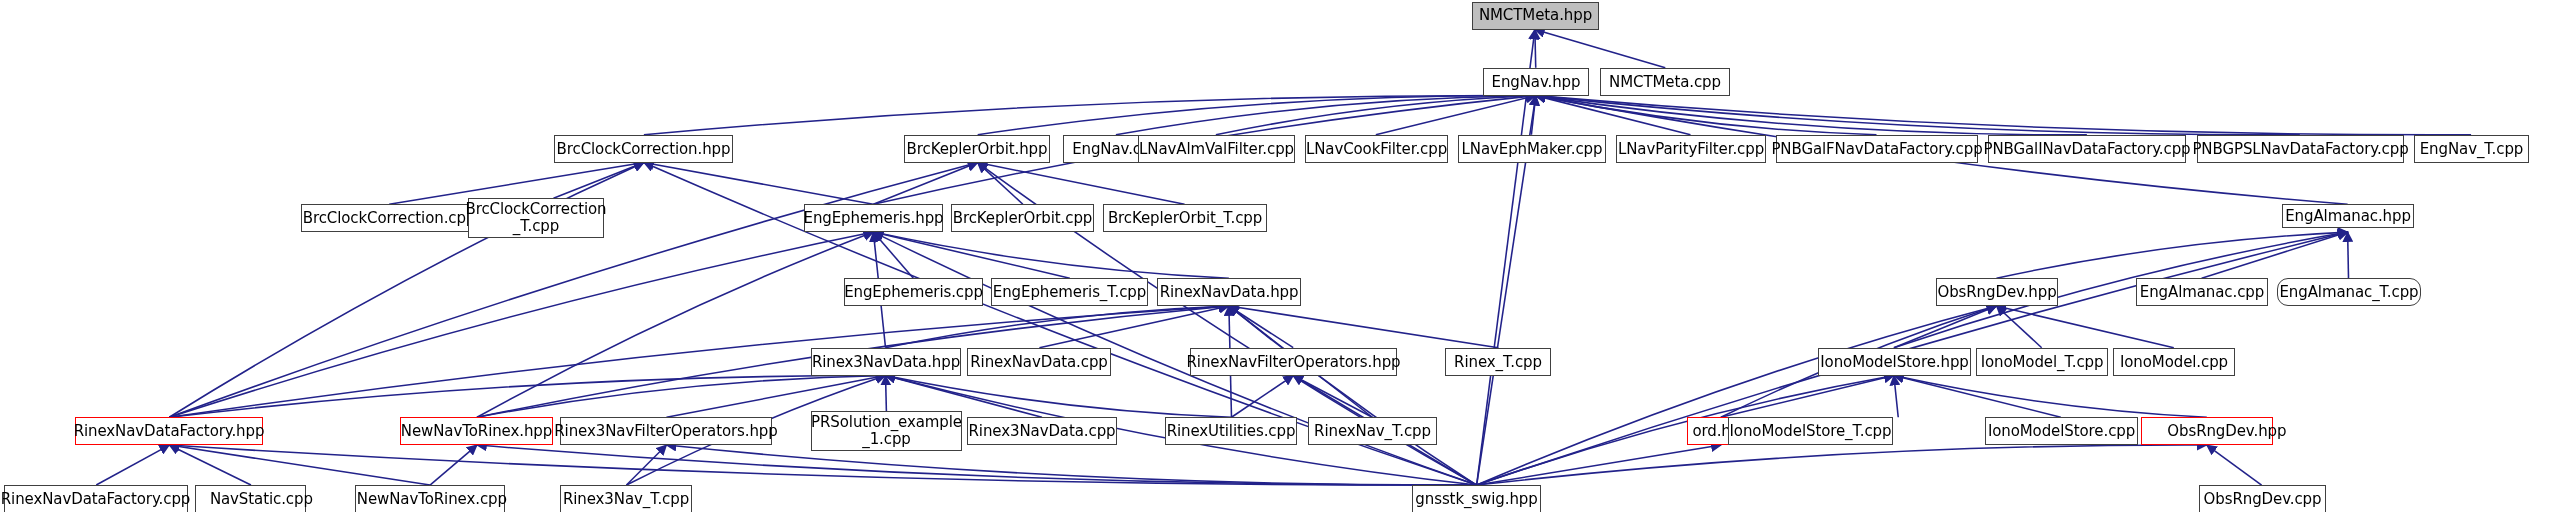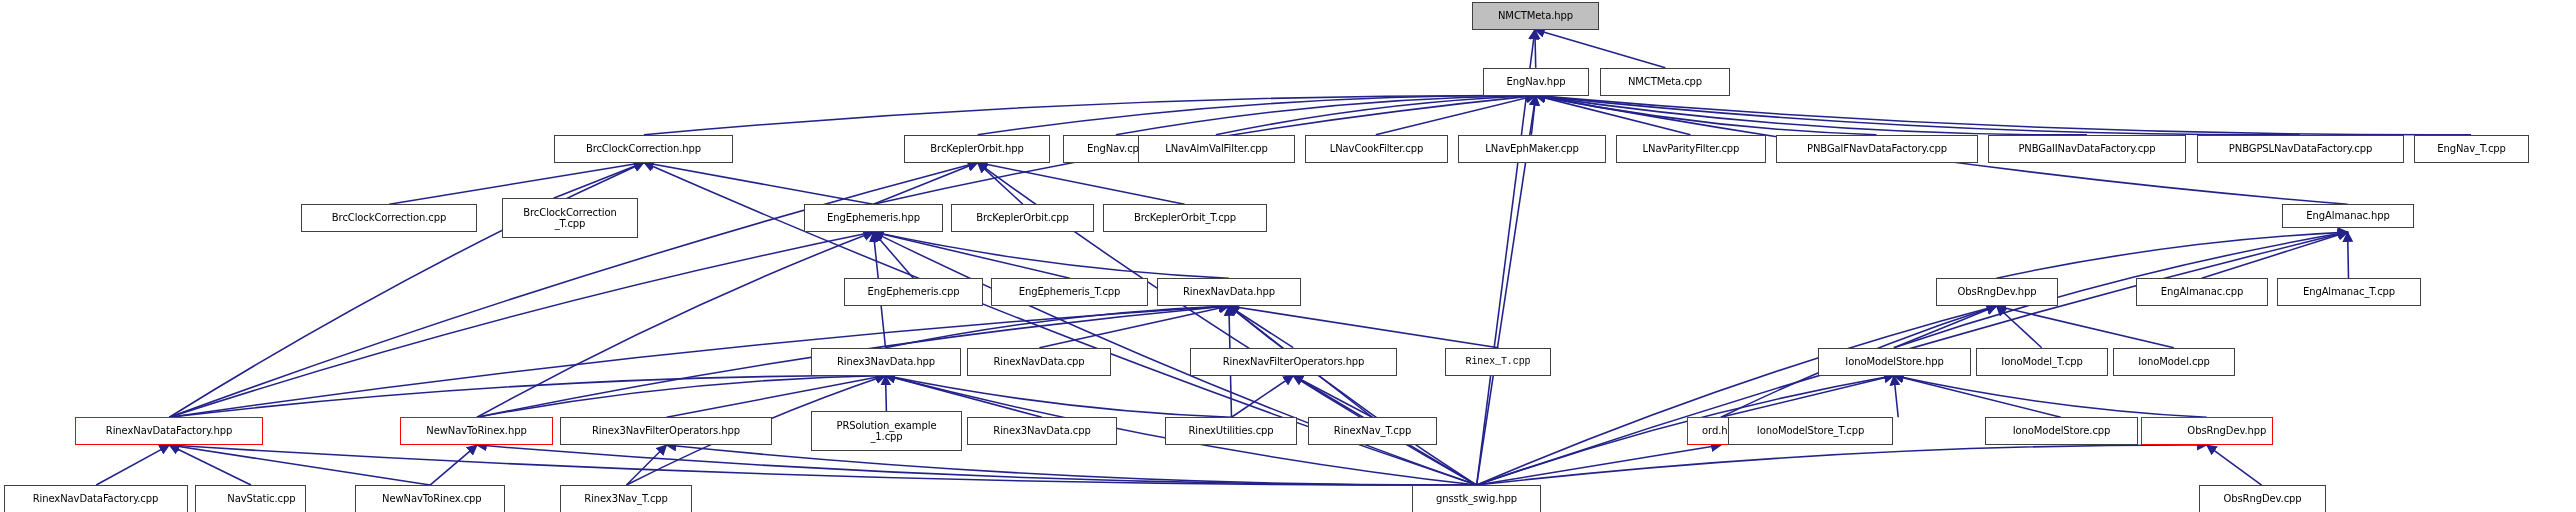--- a/index.html
+++ b/index.html
@@ -26,21 +26,21 @@
   .node {
     position: absolute;
     box-sizing: border-box;
     display: flex;
     align-items: center;
     justify-content: center;
     text-align: center;
     background: #ffffff;
     border: 1.4px solid #404040;
     color: #000000;
-    font-size: 10px;
+    font-size: 15px;
     line-height: 1.12;
     white-space: pre-line;
     letter-spacing: -0.1px;
     z-index: 5;
     padding: 0 4.3px;
   }
   .node.red {
     border-color: #ff0000;
   }
   .node.current {
@@ -150,36 +150,36 @@
       <div class="node" style="left: 1063px; top: 135px; width: 106px; height: 28px;">EngNav.cpp</div>
       <div class="node" style="left: 1138px; top: 135px; width: 157px; height: 28px;">LNavAlmValFilter.cpp</div>
       <div class="node" style="left: 1305px; top: 135px; width: 143px; height: 28px;">LNavCookFilter.cpp</div>
       <div class="node" style="left: 1458px; top: 135px; width: 148px; height: 28px;">LNavEphMaker.cpp</div>
       <div class="node" style="left: 1616px; top: 135px; width: 150px; height: 28px;">LNavParityFilter.cpp</div>
       <div class="node" style="left: 1776px; top: 135px; width: 202px; height: 28px;">PNBGalFNavDataFactory.cpp</div>
       <div class="node" style="left: 1988px; top: 135px; width: 198px; height: 28px; text-align: right;">PNBGalINavDataFactory.cpp</div>
       <div class="node" style="left: 2197px; top: 135px; width: 207px; height: 28px;">PNBGPSLNavDataFactory.cpp</div>
       <div class="node" style="left: 2414px; top: 135px; width: 115px; height: 28px;">EngNav_T.cpp</div>
       <div class="node" style="left: 301px; top: 204px; width: 176px; height: 28px;">BrcClockCorrection.cpp</div>
-      <div class="node" style="left: 502px; top: 198px; width: 136px; height: 40px;">BrcClockCorrection
+      <div class="node" style="left: 468px; top: 198px; width: 136px; height: 40px;">BrcClockCorrection
 _T.cpp</div>
       <div class="node" style="left: 804px; top: 204px; width: 139px; height: 28px;">EngEphemeris.hpp</div>
       <div class="node" style="left: 951px; top: 204px; width: 143px; height: 28px;">BrcKeplerOrbit.cpp</div>
       <div class="node" style="left: 1103px; top: 204px; width: 164px; height: 28px;">BrcKeplerOrbit_T.cpp</div>
       <div class="node" style="left: 2282px; top: 204px; width: 132px; height: 24px;">EngAlmanac.hpp</div>
       <div class="node" style="left: 844px; top: 278px; width: 139px; height: 28px;">EngEphemeris.cpp</div>
       <div class="node" style="left: 991px; top: 278px; width: 157px; height: 28px;">EngEphemeris_T.cpp</div>
       <div class="node" style="left: 1157px; top: 278px; width: 144px; height: 28px;">RinexNavData.hpp</div>
       <div class="node" style="left: 1936px; top: 278px; width: 122px; height: 28px;">ObsRngDev.hpp</div>
       <div class="node" style="left: 2136px; top: 278px; width: 132px; height: 28px;">EngAlmanac.cpp</div>
-      <div class="node" style="left: 2277px; top: 278px; width: 144px; height: 28px;">EngAlmanac_T.cpp</div>
+      <div class="node" style="left: 2277px; top: 278px; width: 144px; height: 28px; border-radius: 11px;">EngAlmanac_T.cpp</div>
       <div class="node" style="left: 811px; top: 348px; width: 150px; height: 28px;">Rinex3NavData.hpp</div>
       <div class="node" style="left: 967px; top: 348px; width: 144px; height: 28px;">RinexNavData.cpp</div>
       <div class="node" style="left: 1190px; top: 348px; width: 207px; height: 28px;">RinexNavFilterOperators.hpp</div>
-      <div class="node" style="left: 1445px; top: 348px; width: 106px; height: 28px; font-family: Liberation Mono, monospace;">Rinex_T.cpp</div>
+      <div class="node" style="left: 1445px; top: 348px; width: 106px; height: 28px;">Rinex_T.cpp</div>
       <div class="node" style="left: 1818px; top: 348px; width: 153px; height: 28px;">IonoModelStore.hpp</div>
       <div class="node" style="left: 1976px; top: 348px; width: 132px; height: 28px;">IonoModel_T.cpp</div>
       <div class="node" style="left: 2113px; top: 348px; width: 122px; height: 28px;">IonoModel.cpp</div>
       <div class="node red" style="left: 75px; top: 417px; width: 188px; height: 28px;">RinexNavDataFactory.hpp</div>
       <div class="node red" style="left: 400px; top: 417px; width: 153px; height: 28px;">NewNavToRinex.hpp</div>
       <div class="node" style="left: 560px; top: 417px; width: 212px; height: 28px;">Rinex3NavFilterOperators.hpp</div>
       <div class="node" style="left: 811px; top: 411px; width: 151px; height: 40px;">PRSolution_example
 _1.cpp</div>
       <div class="node" style="left: 967px; top: 417px; width: 150px; height: 28px;">Rinex3NavData.cpp</div>
       <div class="node" style="left: 1165px; top: 417px; width: 132px; height: 28px;">RinexUtilities.cpp</div>

